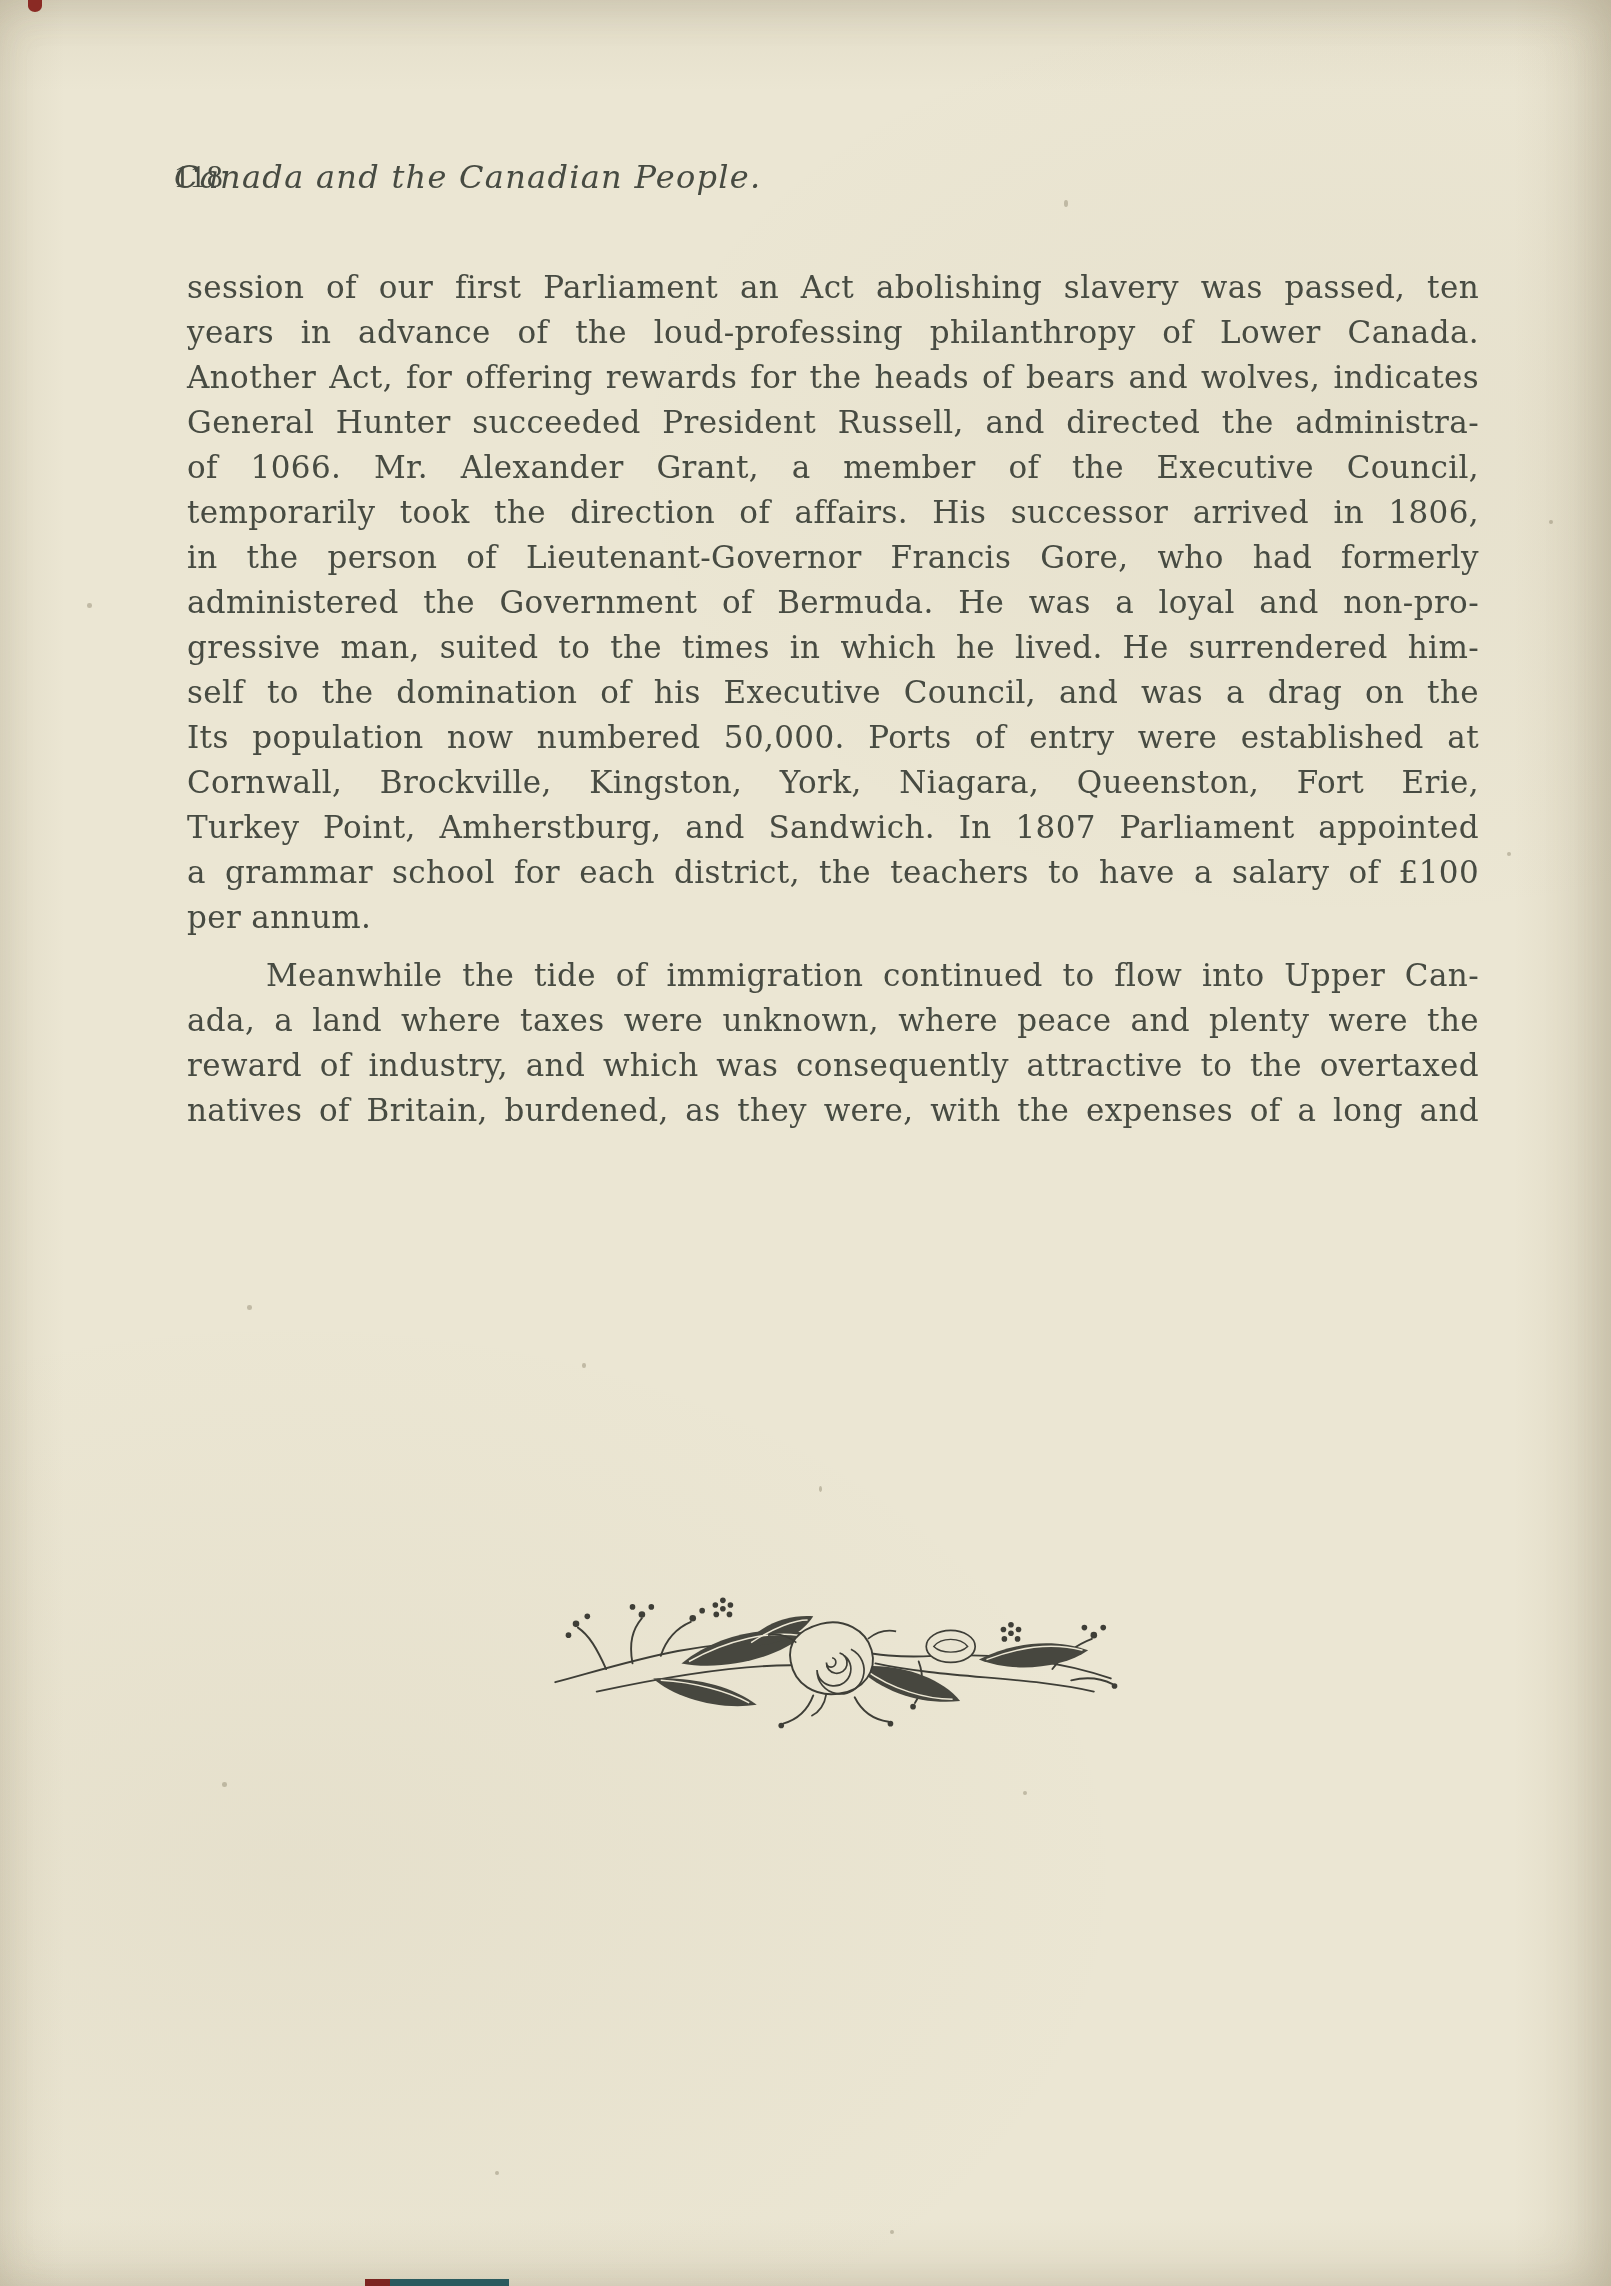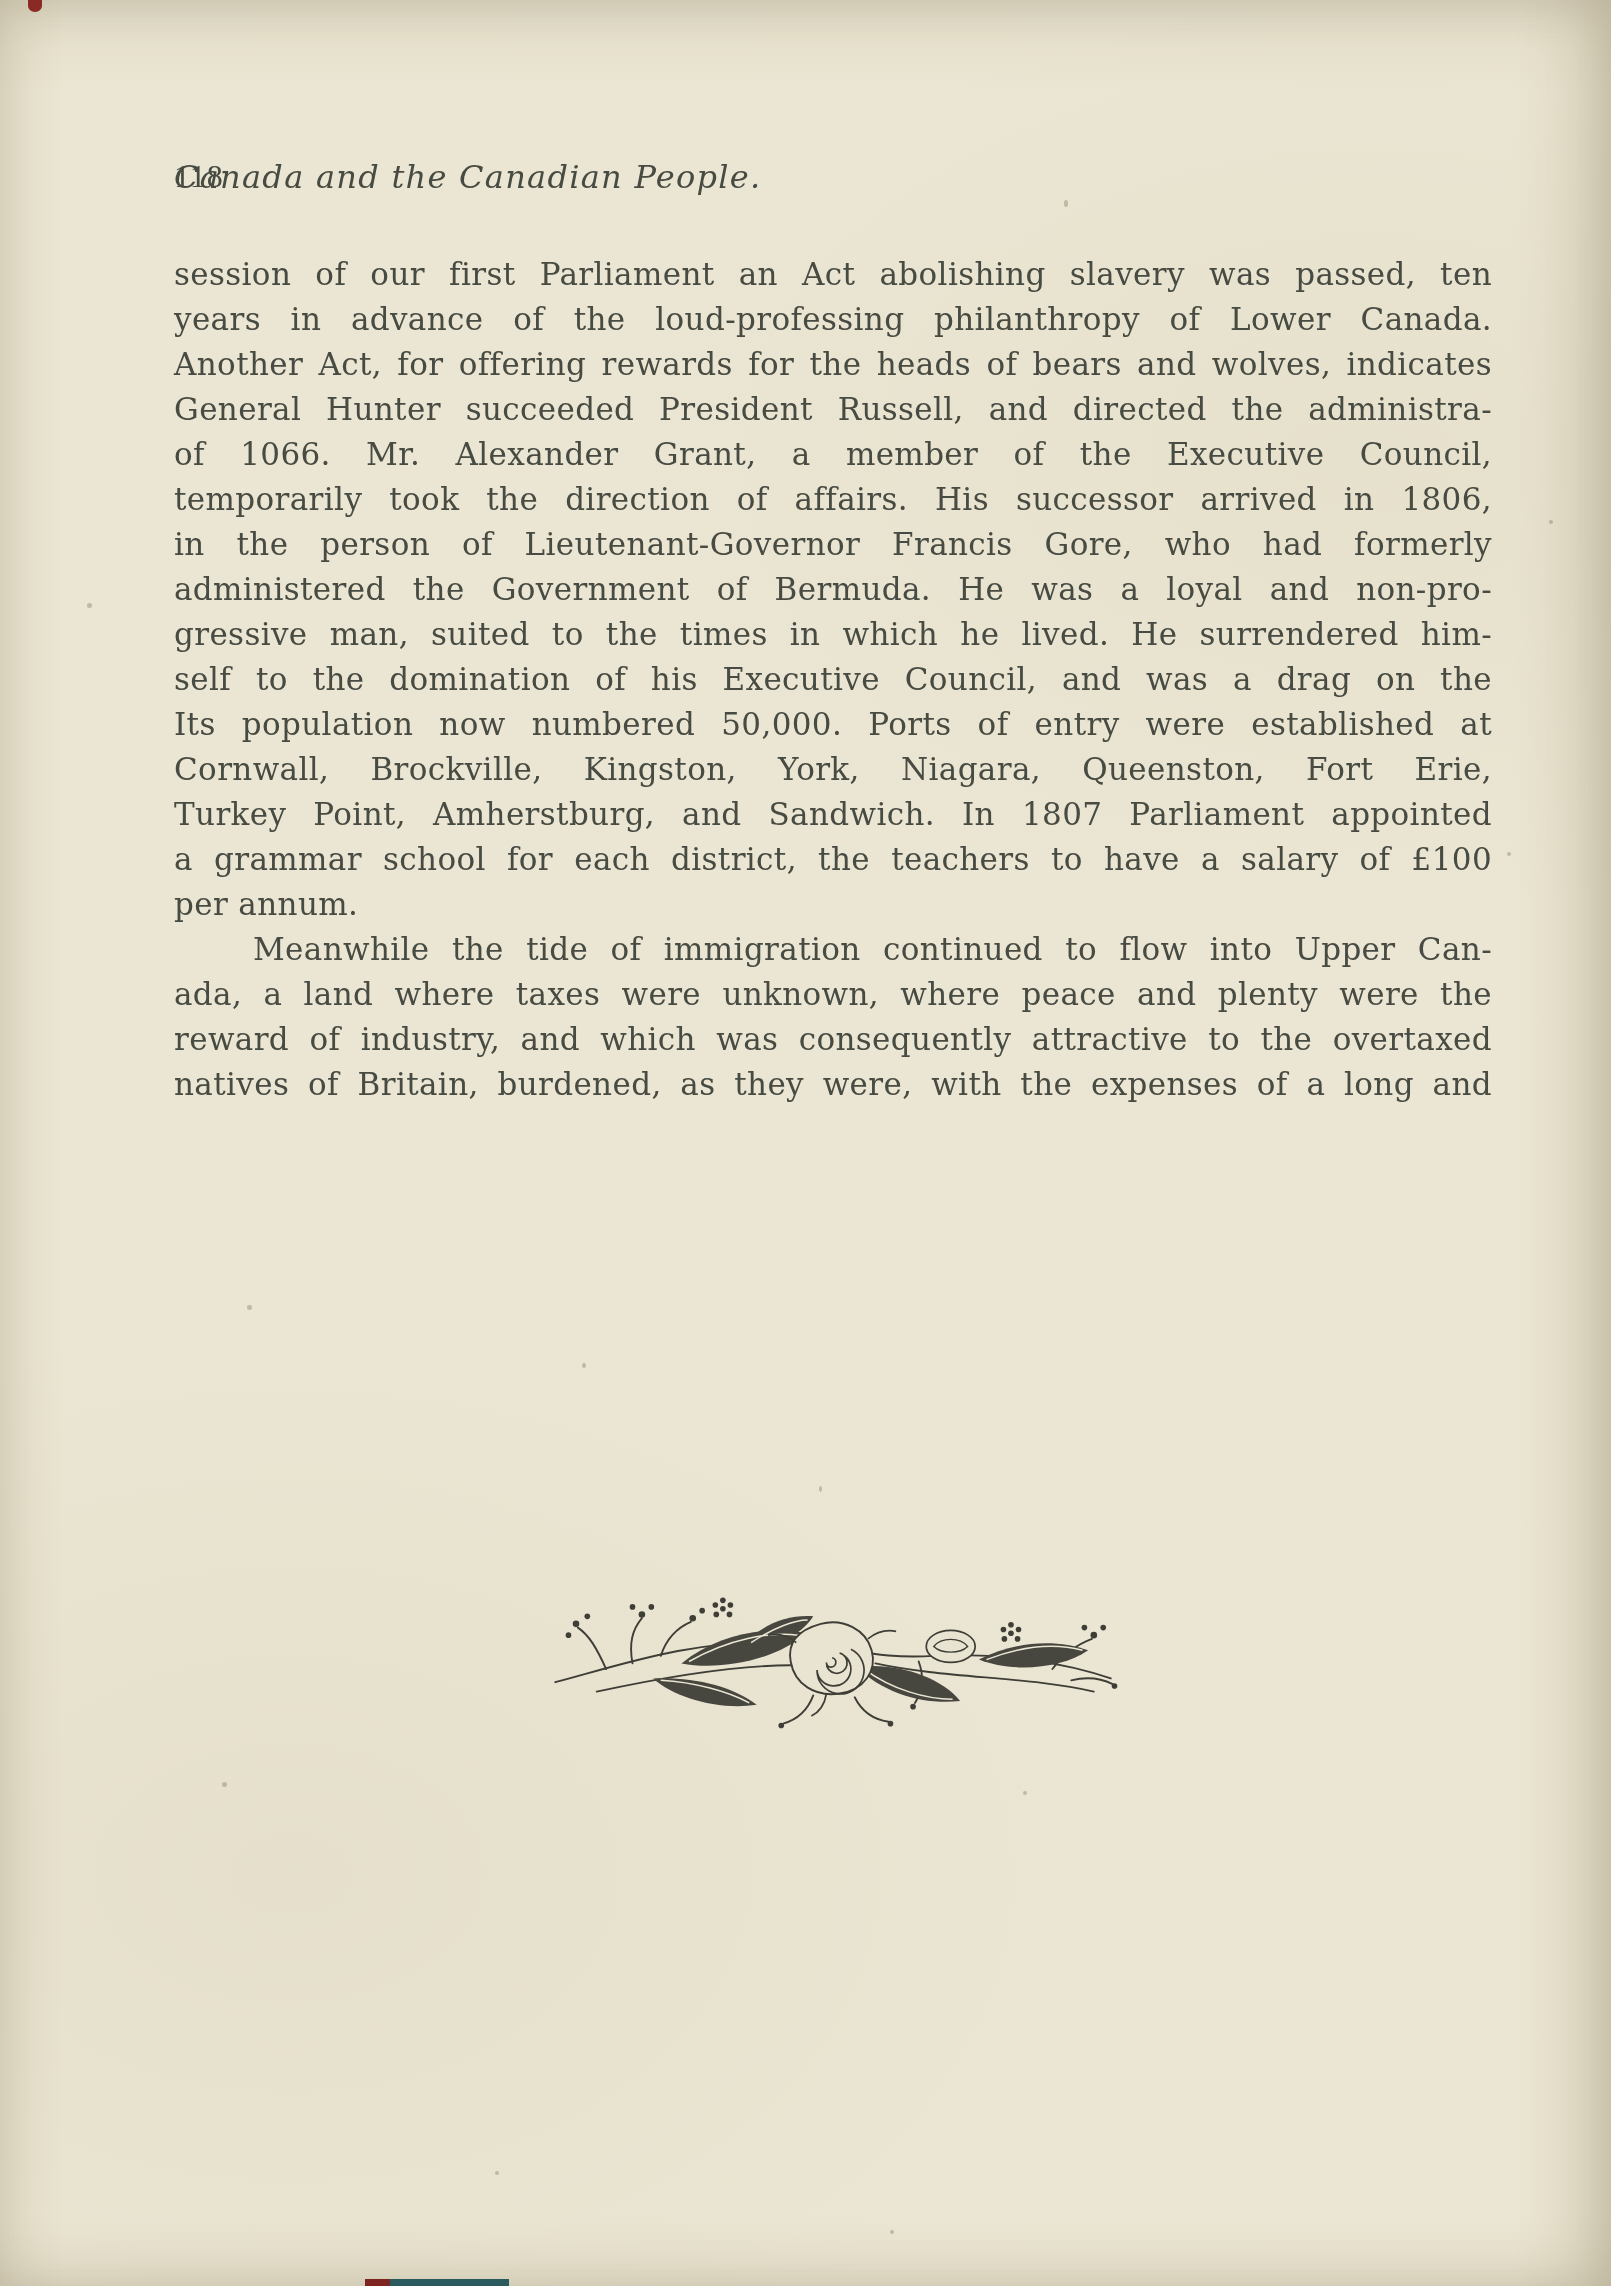--- a/index.html
+++ b/index.html
@@ -49,21 +49,21 @@
 
   .text-block {
     position: absolute;
     left: 174px;
     top: 252px;
     width: 1318px;
     font-size: 31px;
     line-height: 45px;
     letter-spacing: 0.012em;
   }
-  .paragraph { margin: 0; }
+  .paragraph { margin: 13px; }
   .line {
     text-align: justify;
     text-align-last: justify;
     white-space: normal;
   }
   .line.last { text-align-last: left; }
   .indented .line:first-child { text-indent: 79px; }
 
   .ornament {
     position: absolute;

